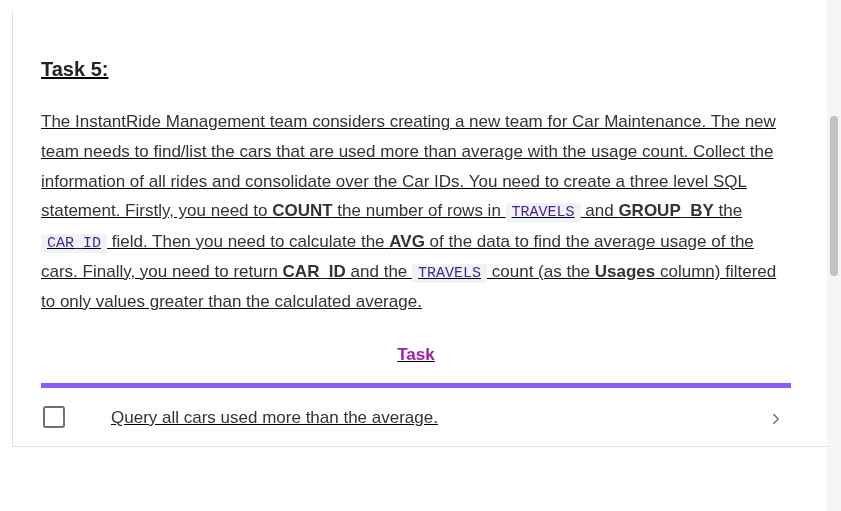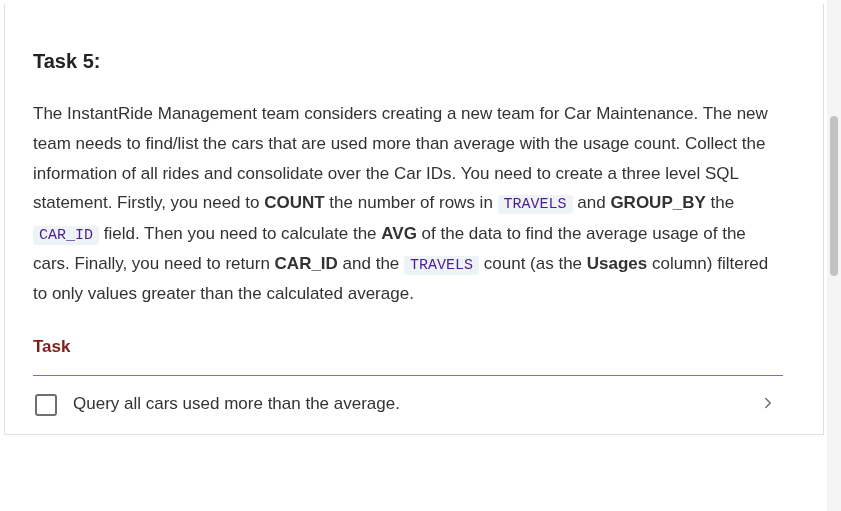--- a/index.html
+++ b/index.html
@@ -8,25 +8,26 @@
     padding: 0;
     font-family: -apple-system, BlinkMacSystemFont, "Segoe UI", Helvetica, Arial, sans-serif;
     background: #ffffff;
     width: 841px;
     height: 511px;
     overflow: hidden;
     position: relative;
   }
   .page {
     width: 820px;
-    margin: 4px;
+    margin: 12px;
     border: 1px solid #e0e0e0;
     border-top: none;
     padding: 28px 40px 0 28px;
     background: #ffffff;
+    text-decoration: underline;
   }
   .task-title {
     font-size: 20px;
     font-weight: 700;
     color: #222;
     margin: 18px 0 26px 0;
   }
   .body-text {
     font-size: 17px;
     line-height: 1.75;
@@ -36,32 +37,32 @@
   .body-text b { font-weight: 700; }
   .code {
     font-family: "SFMono-Regular", Consolas, "Liberation Mono", Menlo, monospace;
     background: #eef3f5;
     color: #4c1d95;
     padding: 1px 6px;
     border-radius: 3px;
     font-size: 15px;
   }
   .sub-heading {
-    text-align: left;
+    text-align: center;
     font-weight: 700;
     font-size: 17px;
-    color: #7f1d1d;
+    color: #a21caf;
     margin: 28px 0 18px 0;
   }
   .task-row {
     display: flex;
-    align-items: flex-start;
-    border-top: 1px solid #8b5cf6;
+    align-items: flex-end;
+    border-top: 5px solid #8b5cf6;
     padding: 18px 6px 18px 0;
-    gap: 16px;
+    gap: 46px;
   }
   .checkbox {
     width: 22px;
     height: 22px;
     border: 2px solid #6e6e73;
     border-radius: 3px;
     flex-shrink: 0;
     margin-left: 2px;
   }
   .task-label {

